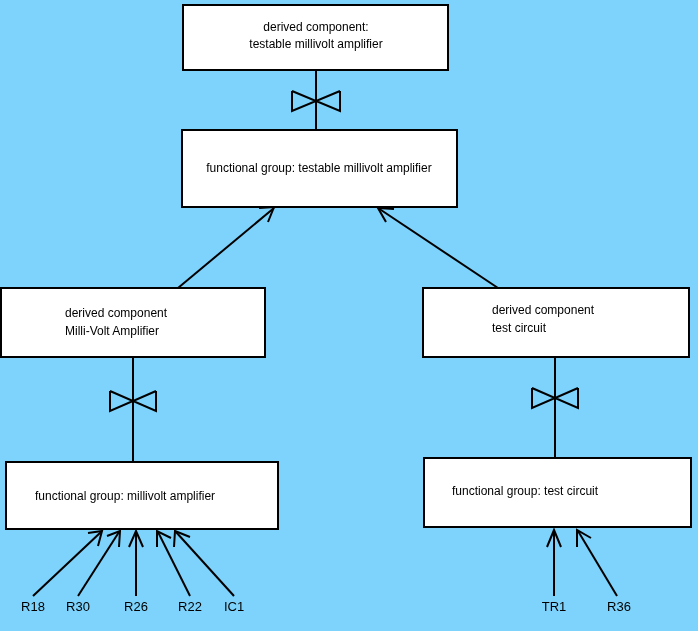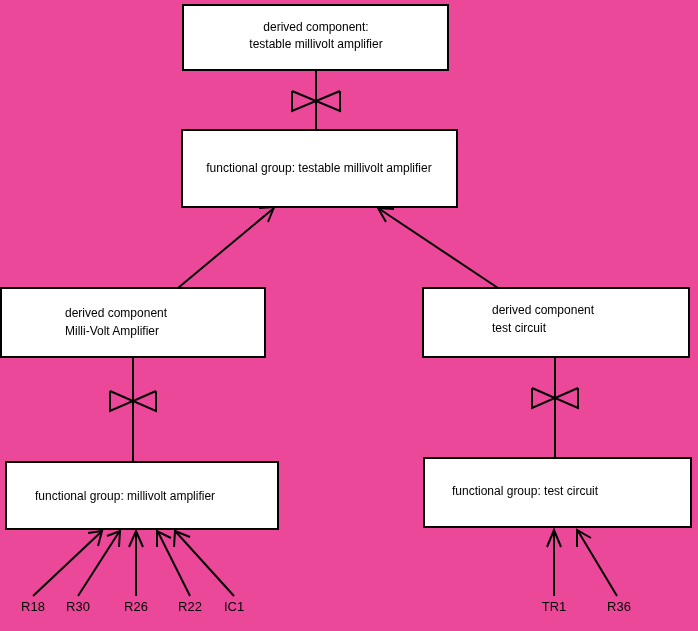--- a/index.html
+++ b/index.html
@@ -4,21 +4,21 @@
 <style>
   html, body {
     margin: 0;
     padding: 0;
     background: #ffffff;
   }
   #diagram-root {
     position: relative;
     width: 698px;
     height: 631px;
-    background: #ec4899;
+    background: #7dd3fc;
     font-family: "Liberation Sans", sans-serif;
     overflow: hidden;
     text-align: right;
   }
   svg.diagram-canvas {
     display: block;
     width: 698px;
     height: 631px;
   }
   .node-box {

